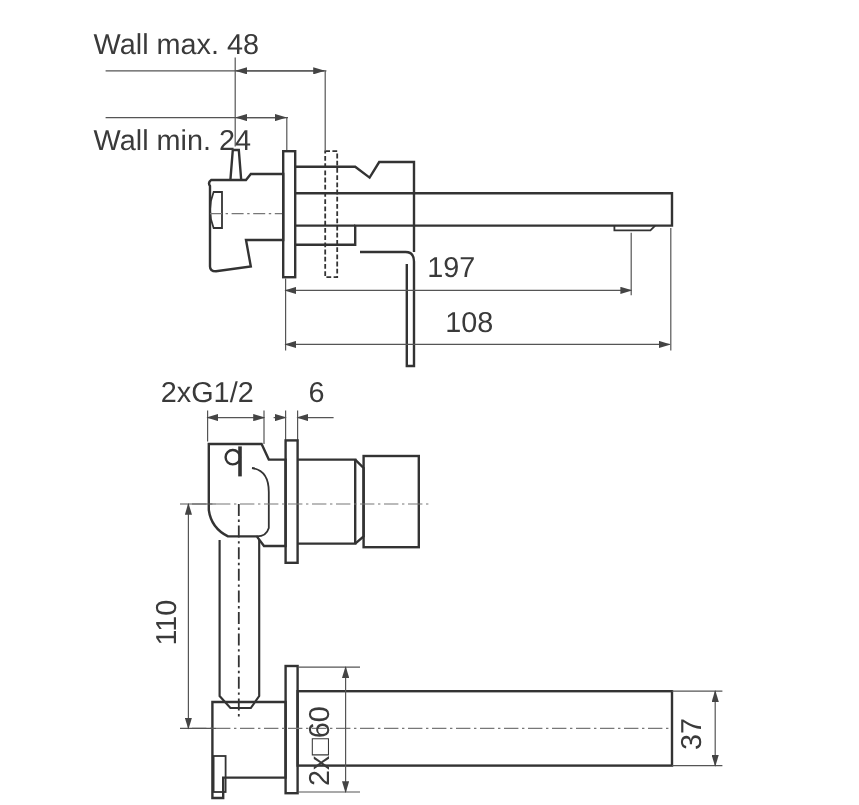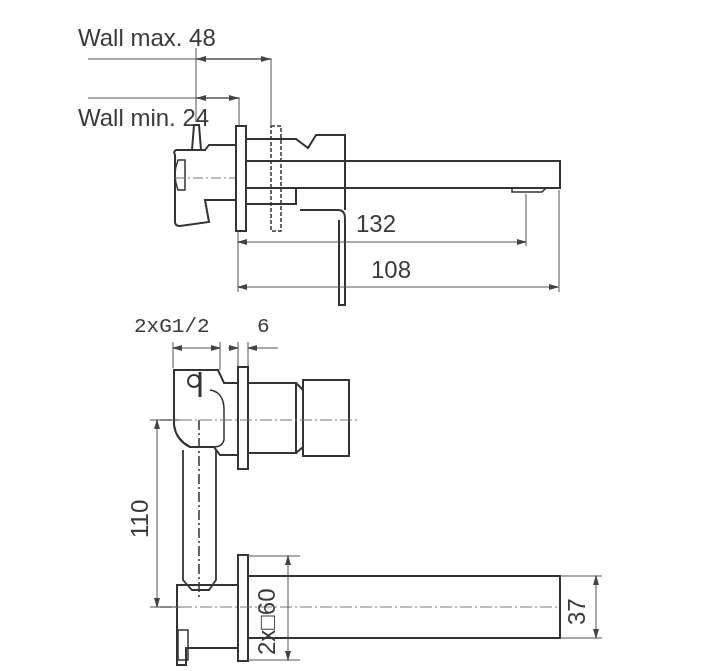--- a/index.html
+++ b/index.html
@@ -1,20 +1,20 @@
 <!DOCTYPE html>
 <html><head>
 <meta charset="utf-8">
 <style>
   html, body { margin: 0; padding: 0; background: #ffffff; }
   body { width: 716px; height: 671px; position: relative; overflow: hidden; }
   svg { position: absolute; left: 0; top: 0; }
   .lbl { position: absolute; font-family: "Liberation Sans", sans-serif; color: #3a3a3a; white-space: nowrap; line-height: 1; }
   .big { font-size: 24px; }
-  .mid { font-size: 21px; font-family: Liberation Mono, monospace; }
+  .mid { font-size: 24px; }
   .rot { transform-origin: 0 0; transform: rotate(-90deg); }
 </style>
 </head>
 <body>
 
 <svg width="716" height="671" viewBox="0 0 716 671" xmlns="http://www.w3.org/2000/svg">
   <defs>
     <marker id="arr" markerWidth="10" markerHeight="6" refX="9" refY="3" orient="auto" markerUnits="userSpaceOnUse">
       <path d="M0,0 L10,3 L0,6 Z" fill="#444"></path>
     </marker>
@@ -108,20 +108,20 @@
     <g stroke="#555" stroke-width="1">
       <line x1="560" y1="576" x2="602" y2="576"></line>
       <line x1="560" y1="638" x2="602" y2="638"></line>
       <line x1="596" y1="576" x2="596" y2="638" marker-start="url(#arrs)" marker-end="url(#arr)"></line>
     </g>
   </g>
 </svg>
 
 <div class="lbl big" style="left:78px; top:26px;">Wall max. 48</div>
 <div class="lbl big" style="left:78px; top:66px;margin-top:40px;">Wall min. 24</div>
-<div class="lbl big" style="left:356px; top:212px;">132</div>
+<div class="lbl big" style="left:356px; top:212px;">197</div>
 <div class="lbl big" style="left:371px; top:258px;">108</div>
 
 <div class="lbl mid" style="left:134px; top:316px;">2xG1/2</div>
 <div class="lbl mid" style="left:257px; top:316px;">6</div>
 <div class="lbl big rot" style="left:128px; top:538px;">110</div>
 <div class="lbl big rot" style="left:255px; top:655px;">2x□60</div>
 <div class="lbl big rot" style="left:565px; top:625px;">37</div>
 
 </body></html>

